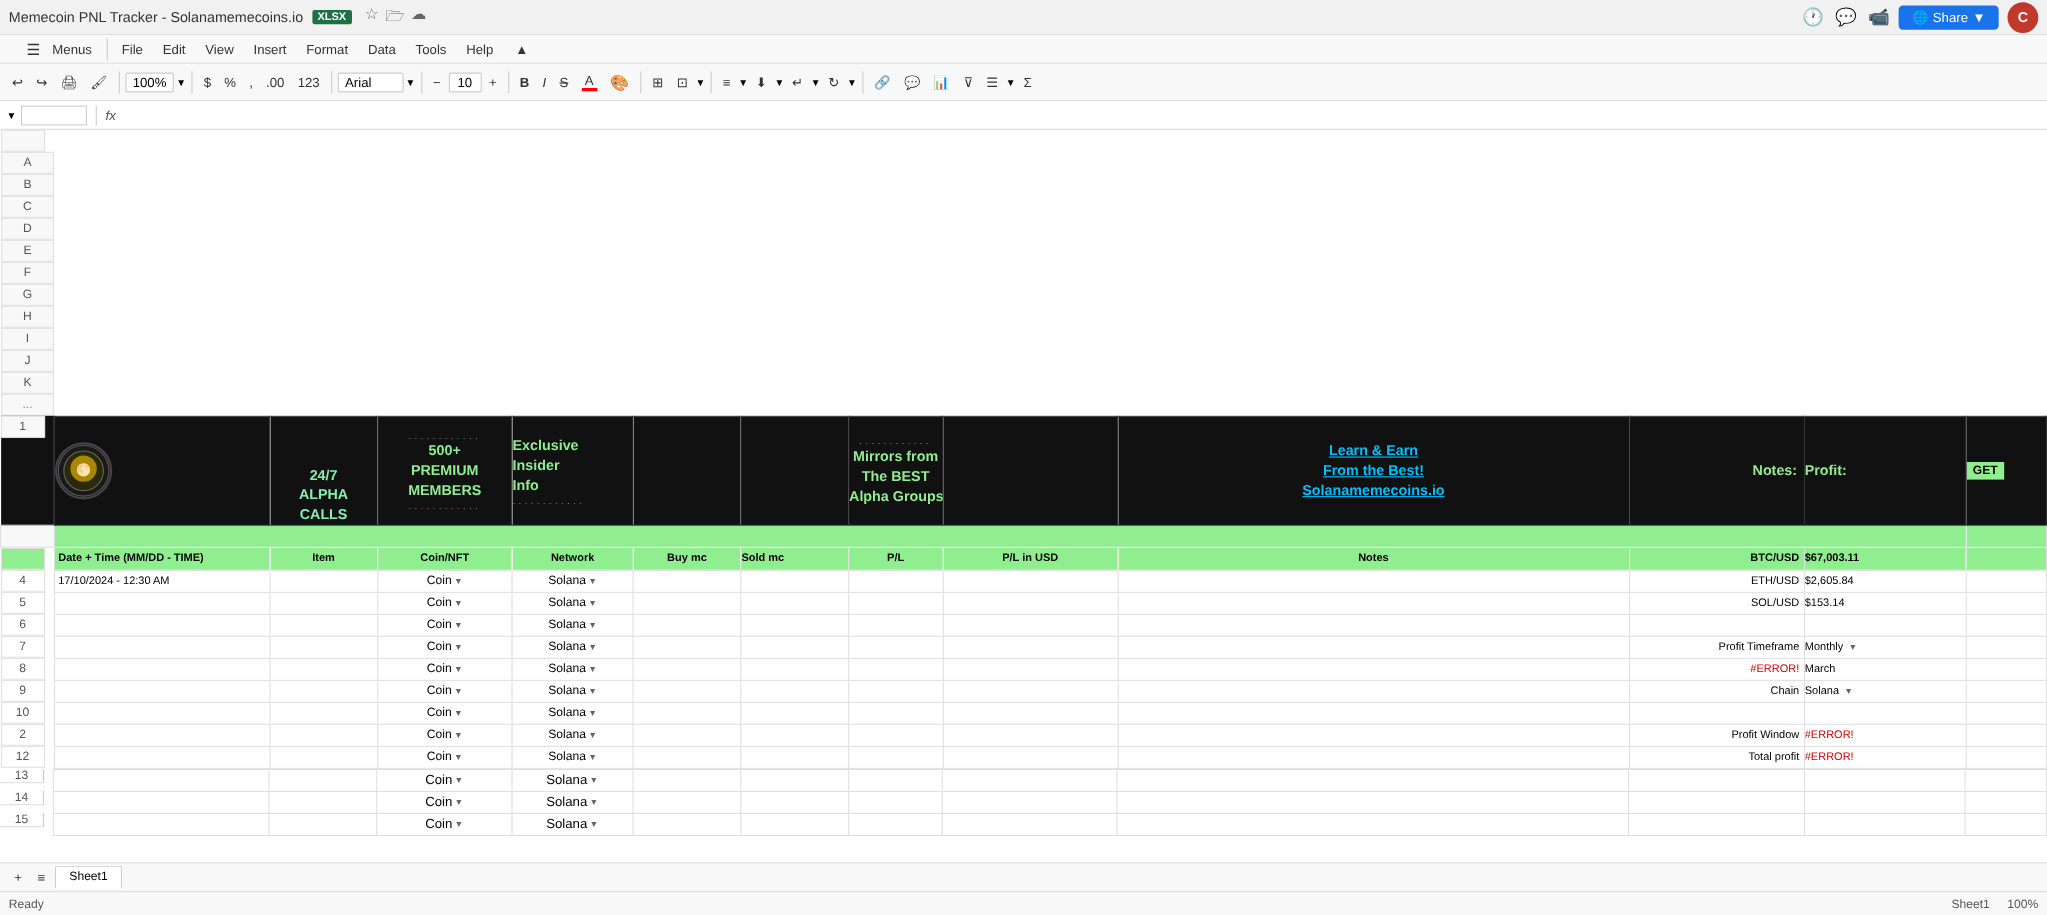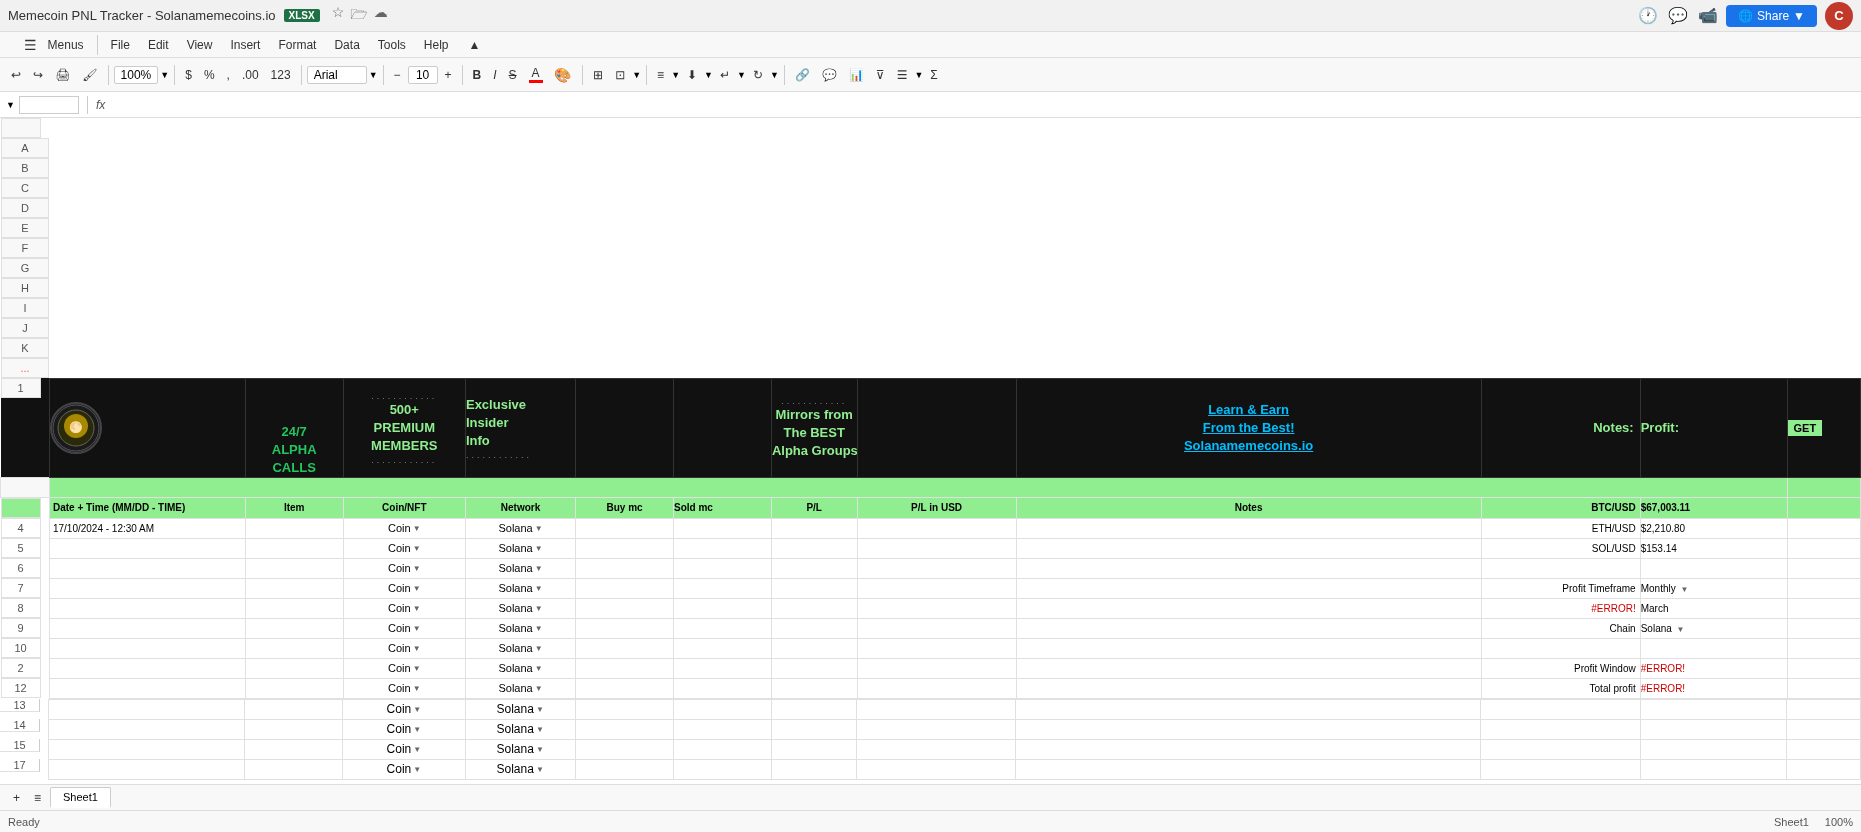--- a/index.html
+++ b/index.html
@@ -83,21 +83,21 @@
     }
 
     
     #spreadsheet { width: 100%; border-collapse: collapse; table-layout: fixed; }
     #spreadsheet th, #spreadsheet td {
       border: 1px solid #e0e0e0; padding: 0; font-size: 11px;
       height: 20px; overflow: hidden; white-space: nowrap;
     }
     #spreadsheet th { background: #f8f8f8; color: #555; text-align: center; font-weight: normal; height: 20px; }
 
-    .promo-alpha { color: #22c55e; font-weight: bold; font-size: 13px; line-height: 1.4; margin-top: 44px; }
+    .promo-alpha { color: #86efac; font-weight: bold; font-size: 13px; line-height: 1.4; margin-top: 44px; }
     .promo-premium { color: #90ee90; font-weight: bold; font-size: 13px; line-height: 1.4; }
     .promo-insider { color: #90ee90; font-weight: bold; font-size: 13px; line-height: 1.4; }
     .promo-mirrors { color: #90ee90; font-weight: bold; font-size: 13px; line-height: 1.4; }
     .promo-learn { color: #00bfff; font-weight: bold; font-size: 13px; line-height: 1.4; text-decoration: underline; }
 
     
     .header-row td { background: #90ee90 !important; font-weight: bold; font-size: 11px; color: #000; }
 
     
     .data-row td { background: #fff; }
@@ -431,21 +431,21 @@
         <td></td>
         <td></td>
         <td></td>
         <td></td>
         <td></td>
 
         <td style="font-size:10px; text-align:right; padding-right:4px;">
           <span>ETH/USD</span>
         </td>
         <td style="font-size:10px;">
-          <span>$2,210.80</span>
+          <span>$2,605.84</span>
         </td>
         <td></td>
       </tr>
 
       <tr class="data-row">
         <td class="row-num">5</td>
         <td></td>
         <td></td>
         <td>
           <div style="display:flex;align-items:center;justify-content:center;">
@@ -766,45 +766,20 @@
     </td>
     <td style="border:1px solid #e0e0e0; height:20px;"></td>
     <td style="border:1px solid #e0e0e0; height:20px;"></td>
     <td style="border:1px solid #e0e0e0; height:20px;"></td>
     <td style="border:1px solid #e0e0e0; height:20px;"></td>
     <td style="border:1px solid #e0e0e0; height:20px;"></td>
     <td style="border:1px solid #e0e0e0; height:20px;"></td>
     <td style="border:1px solid #e0e0e0; height:20px;"></td>
     <td style="border:1px solid #e0e0e0; height:20px;"></td>
   </tr>
-          <tr class="data-row">
-    <td class="row-num">17</td>
-    <td style="border:1px solid #e0e0e0; height:20px;"></td>
-    <td style="border:1px solid #e0e0e0; height:20px;"></td>
-    <td style="border:1px solid #e0e0e0; height:20px;">
-      <div style="display:flex;align-items:center;justify-content:center;">
-        <span>Coin</span>
-        <span style="font-size:8px;color:#666;margin-left:2px;">▼</span>
-      </div>
-    </td>
-    <td style="border:1px solid #e0e0e0; height:20px;">
-      <div style="display:flex;align-items:center;justify-content:center;">
-        <span>Solana</span>
-        <span style="font-size:8px;color:#666;margin-left:2px;">▼</span>
-      </div>
-    </td>
-    <td style="border:1px solid #e0e0e0; height:20px;"></td>
-    <td style="border:1px solid #e0e0e0; height:20px;"></td>
-    <td style="border:1px solid #e0e0e0; height:20px;"></td>
-    <td style="border:1px solid #e0e0e0; height:20px;"></td>
-    <td style="border:1px solid #e0e0e0; height:20px;"></td>
-    <td style="border:1px solid #e0e0e0; height:20px;"></td>
-    <td style="border:1px solid #e0e0e0; height:20px;"></td>
-    <td style="border:1px solid #e0e0e0; height:20px;"></td>
-  </tr>
         </tbody>
       </table>
     </div>
 </div>
 
 <div class="sheet-tabs">
   <button class="toolbar-btn">+</button>
   <button class="toolbar-btn">≡</button>
   <div class="sheet-tab active">Sheet1</div>
 </div>

